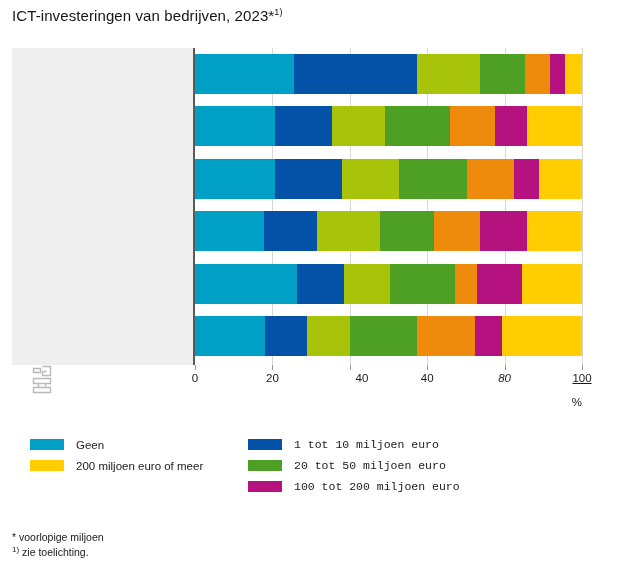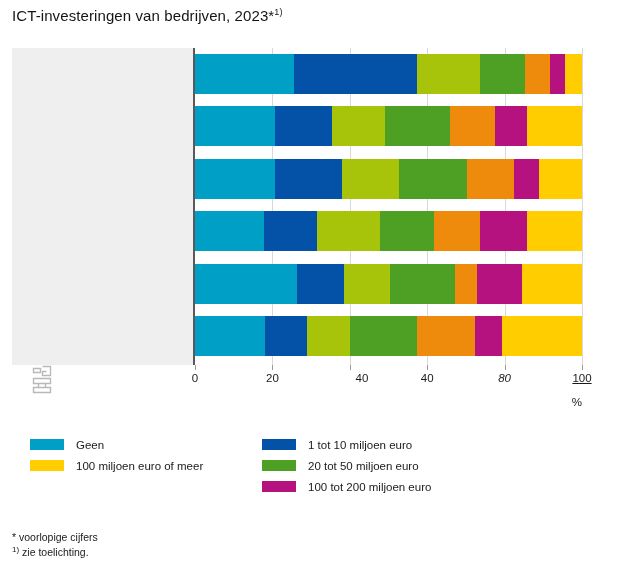--- a/index.html
+++ b/index.html
@@ -154,21 +154,21 @@
     position: absolute;
     left: 30px;
     top: 434px;
     width: 560px;
   }
   .legend-col {
     position: absolute;
     top: 0;
   }
   .legend-col.left { left: 0; width: 220px; }
-  .legend-col.right { left: 232px; width: 260px; }
+  .legend-col.right { left: 218px; width: 260px; font-family: Liberation Mono, monospace; }
   .legend-item {
     position: relative;
     height: 21px;
     display: flex;
     align-items: center;
   }
   .legend-swatch {
     width: 34px;
     height: 11px;
     flex: 0 0 auto;
@@ -328,37 +328,37 @@
   <div class="axis-unit">%</div>
 
   <div class="legend">
     <div class="legend-col left" id="legend-left">
         <div class="legend-item">
           <div class="legend-swatch" style="background: rgb(0, 160, 198);"></div>
           <div class="legend-text">Geen</div>
         </div>
         <div class="legend-item">
           <div class="legend-swatch" style="background: rgb(255, 205, 0);"></div>
-          <div class="legend-text">100 miljoen euro of meer</div>
+          <div class="legend-text">200 miljoen euro of meer</div>
         </div>
       </div>
     <div class="legend-col right" id="legend-right">
         <div class="legend-item">
           <div class="legend-swatch" style="background: rgb(3, 82, 168);"></div>
           <div class="legend-text">1 tot 10 miljoen euro</div>
         </div>
         <div class="legend-item">
           <div class="legend-swatch" style="background: rgb(78, 160, 36);"></div>
           <div class="legend-text">20 tot 50 miljoen euro</div>
         </div>
         <div class="legend-item">
           <div class="legend-swatch" style="background: rgb(181, 17, 127);"></div>
           <div class="legend-text">100 tot 200 miljoen euro</div>
         </div>
       </div>
   </div>
 
   <div class="footnotes">
-    <div>* voorlopige cijfers</div>
+    <div>* voorlopige miljoen</div>
     <div><sup>1)</sup><span> zie toelichting.</span></div>
   </div>
 
 </div>
 
 </body></html>

